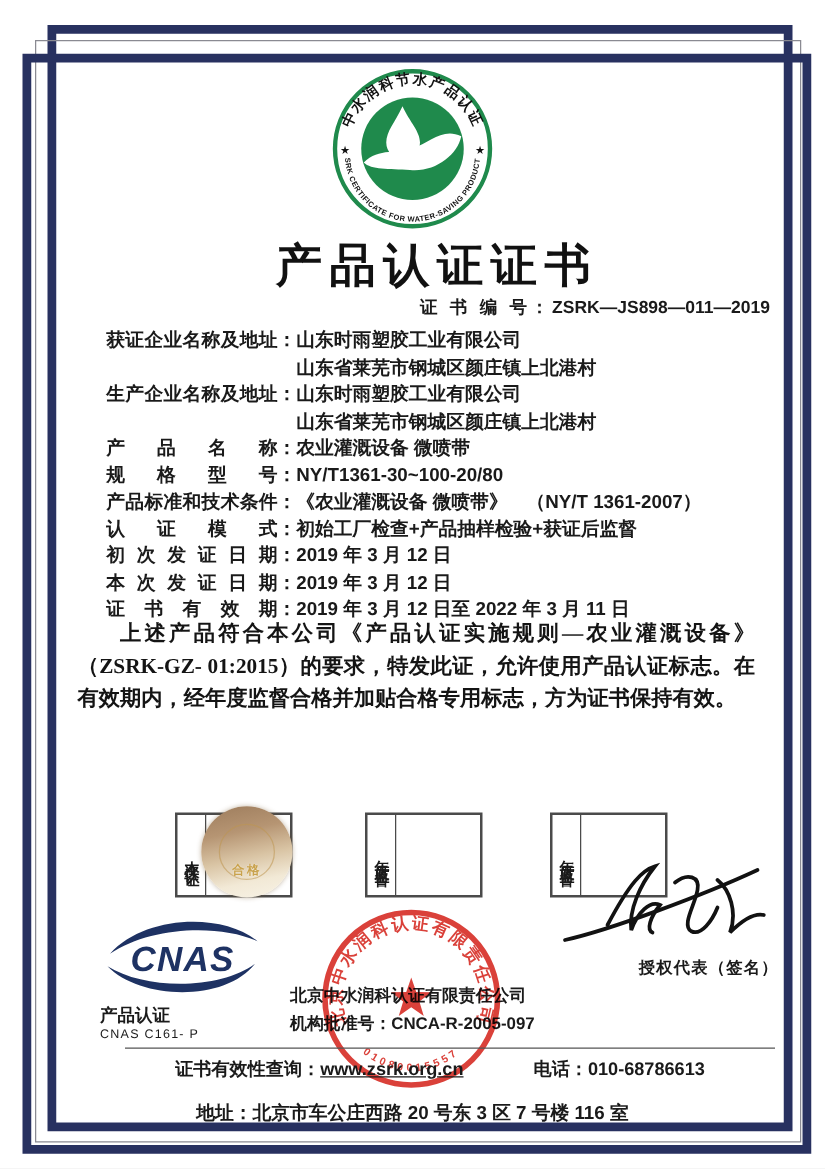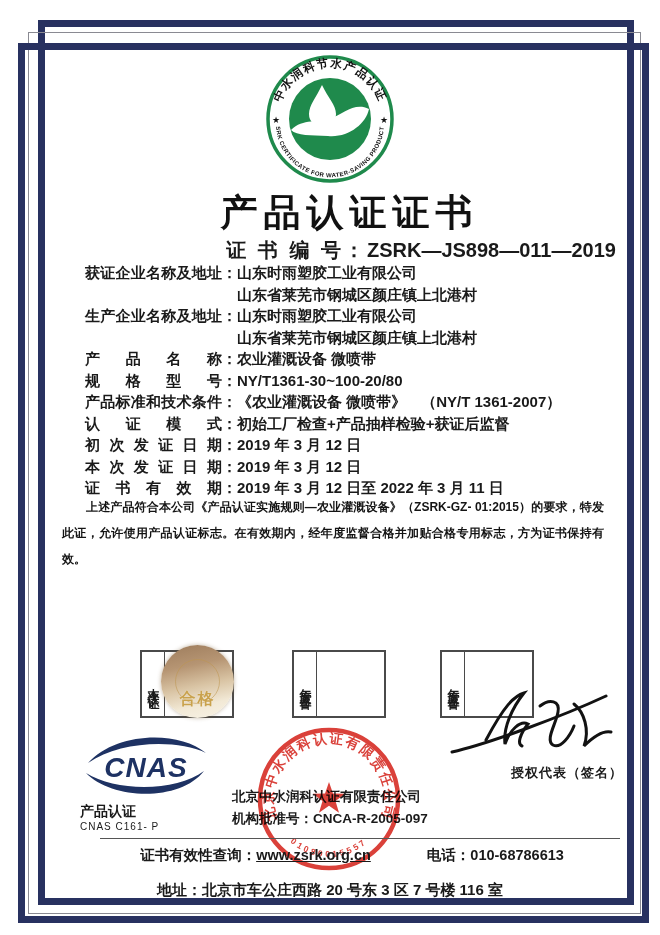--- a/index.html
+++ b/index.html
@@ -12,37 +12,37 @@
   .frame-a{top:20px;left:38px;right:26px;bottom:30px;border:7px solid #283160;}
   .frame-line{top:32px;left:28px;right:19px;bottom:21px;border:1px solid #8a8a92;}
   .frame-b{top:43px;left:18px;right:11px;bottom:12px;border:7px solid #283160;}
 
   .emblem{position:absolute;top:52px;left:50%;transform:translateX(-50%);}
   .title{
     position:absolute;top:188px;left:0;right:0;text-align:center;
     font-size:37px;font-weight:800;letter-spacing:6px;color:#111;margin-left:39px;
   }
   .cert-no{
-    position:absolute;top:237px;right:44px;font-size:20px;font-weight:700;white-space:nowrap;
+    position:absolute;top:237px;right:44px;font-size:14px;font-weight:700;white-space:nowrap;
   }
   .cert-no .lab{letter-spacing:3px;}
 
   .fields{position:absolute;top:262px;left:85px;width:510px;font-size:15px;line-height:21.5px;}
   .frow{white-space:nowrap;}
   .flabel{
     display:inline-block;width:137px;font-weight:700;
     text-align:justify;text-align-last:justify;vertical-align:top;
   }
   .fcolon{font-weight:700;}
   .fvalue{font-weight:700;}
   .cont-indent{margin-left:152px;}
 
   .statement{
     position:absolute;top:494px;left:62px;right:56px;margin:0;
-    font-family:Liberation Sans, sans-serif;font-size:12px;font-weight:600;
+    font-family:Liberation Serif, serif;font-size:17px;font-weight:600;
     line-height:26px;text-indent:2em;text-align:justify;color:#141414;
   }
 
   .stamp-box{
     position:absolute;top:650px;width:90px;height:64px;
     border:2px solid #4a4a4a;background:#fff;display:flex;
   }
   .stamp-box .vlabel{
     width:22px;border-right:1.5px solid #4a4a4a;
     writing-mode:vertical-rl;text-orientation:upright;
@@ -56,21 +56,21 @@
     position:absolute;left:161px;top:645px;width:73px;height:73px;border-radius:50%;
     background:linear-gradient(168deg,#9d7c5c 0%,#b69573 30%,#d9c4a4 55%,#f2e9d6 78%,#f8f3e6 100%);
     box-shadow:0 0 4px rgba(120,90,50,.45);
   }
   .sticker .ring{
     position:absolute;left:14px;top:14px;right:14px;bottom:14px;border-radius:50%;
     border:1px solid rgba(190,150,80,.55);
   }
   .sticker .txt{
     position:absolute;left:0;right:0;top:44px;text-align:center;
-    font-size:16px;font-weight:700;color:#c9a24d;letter-spacing:2px;
+    font-size:10px;font-weight:700;color:#c9a24d;letter-spacing:2px;
     text-shadow:0 0 1px rgba(255,255,255,.8);
   }
 
   .cnas-block{position:absolute;left:80px;top:736px;width:142px;}
   .cnas-line1{font-size:14px;font-weight:700;margin-top:1px;}
   .cnas-line2{font-size:10px;font-weight:400;letter-spacing:1px;}
 
   .org-block{position:absolute;left:232px;top:786px;width:240px;font-size:13.5px;font-weight:700;line-height:22px;white-space:nowrap;}
 
   .red-seal{position:absolute;left:253px;top:723px;mix-blend-mode:multiply;opacity:.88;}

